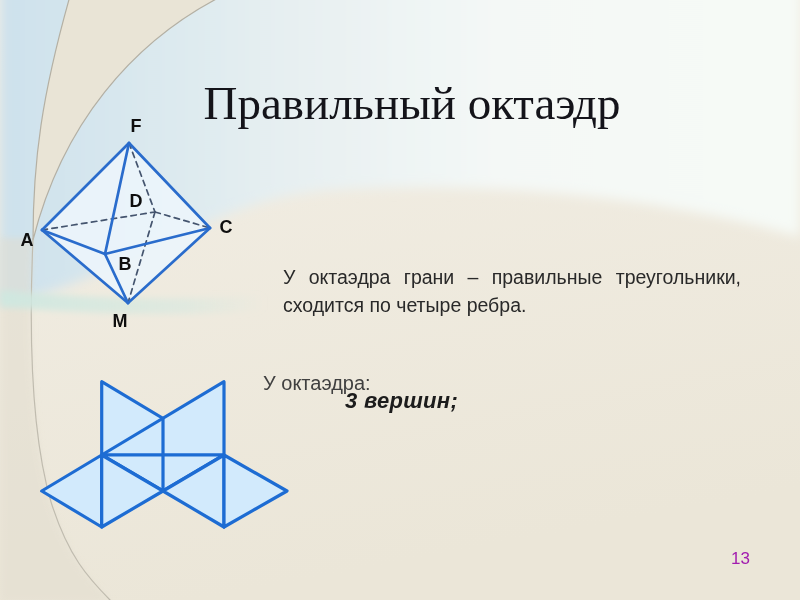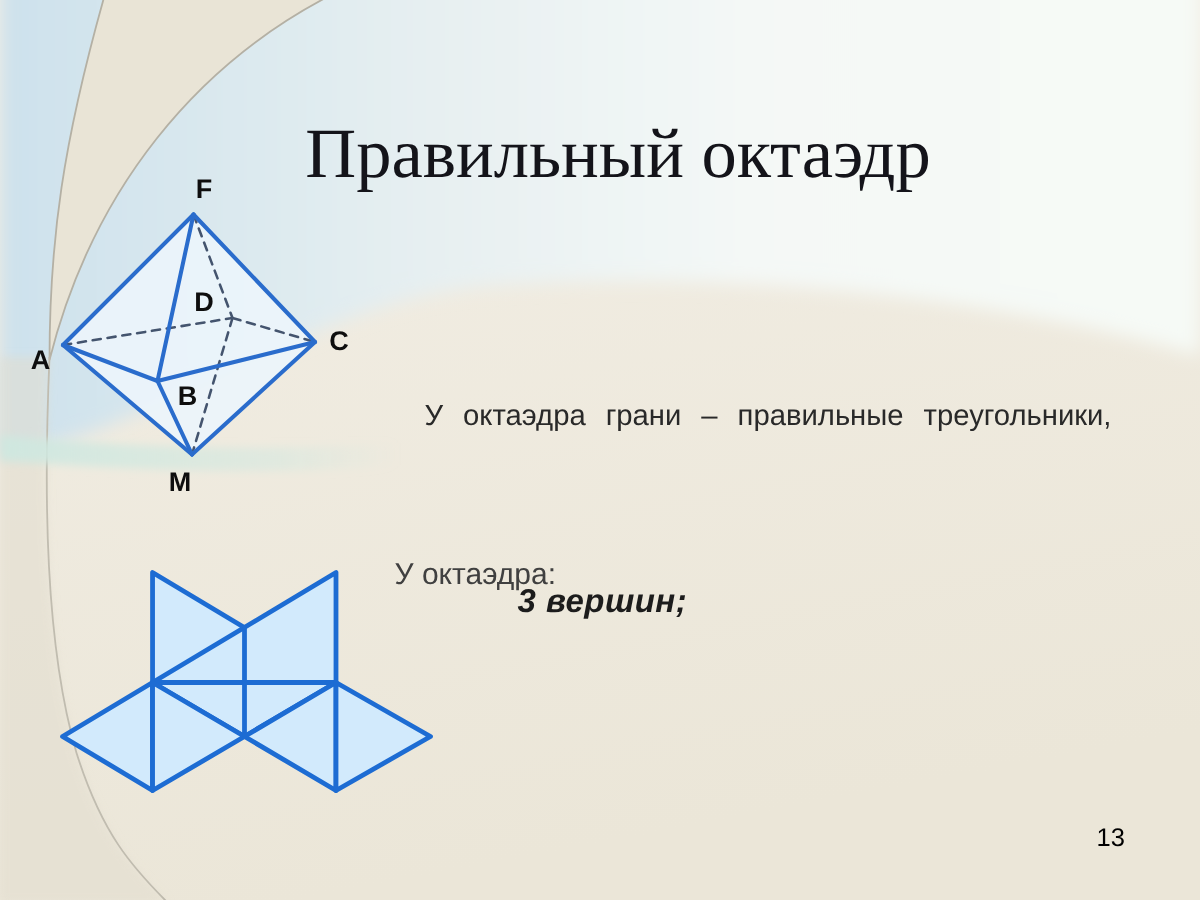--- a/index.html
+++ b/index.html
@@ -32,21 +32,21 @@
     position:absolute;left:345px;top:381px;
     font-size:22px;font-weight:bold;font-style:italic;color:#1c1c1c;
     line-height:40.5px;letter-spacing:.3px;
   }
   .vlabel{
     position:absolute;transform:translate(-50%,-50%);
     font-size:18px;font-weight:bold;color:#0e0e0e;line-height:1;
   }
   .pagenum{
     position:absolute;left:731px;top:549px;
-    font-size:17px;color:#000000;line-height:1.2;
+    font-size:17px;color:#a21caf;line-height:1.2;
   }
   svg{display:block;}
 </style>
 </head>
 <body>
 
 <div class="slide">
 
   <svg class="bg" width="800" height="600" viewBox="0 0 800 600" aria-hidden="true">
     <defs>
@@ -108,20 +108,21 @@
   <span class="vlabel" style="left:136px;top:126px">F</span>
   <span class="vlabel" style="left:136px;top:201px">D</span>
   <span class="vlabel" style="left:226px;top:227px">C</span>
   <span class="vlabel" style="left:27px;top:240px">A</span>
   <span class="vlabel" style="left:125px;top:264px">B</span>
   <span class="vlabel" style="left:120px;top:321px">M</span>
 
 
   <div class="p-props">
     <div class="just">У октаэдра грани – правильные треугольники,</div>
+    <div>сходится по четыре ребра.</div>
   </div>
 
   <p class="p-intro">У октаэдра:</p>
 
   <div class="facts">
     <div>3 вершин;</div>
   </div>
 
   <svg class="bg" style="left:0;top:360px" width="320" height="185" viewBox="0 360 320 185">
     <g fill="#d2eafc" stroke="#1d6cd3" stroke-width="3.2" stroke-linejoin="round">

